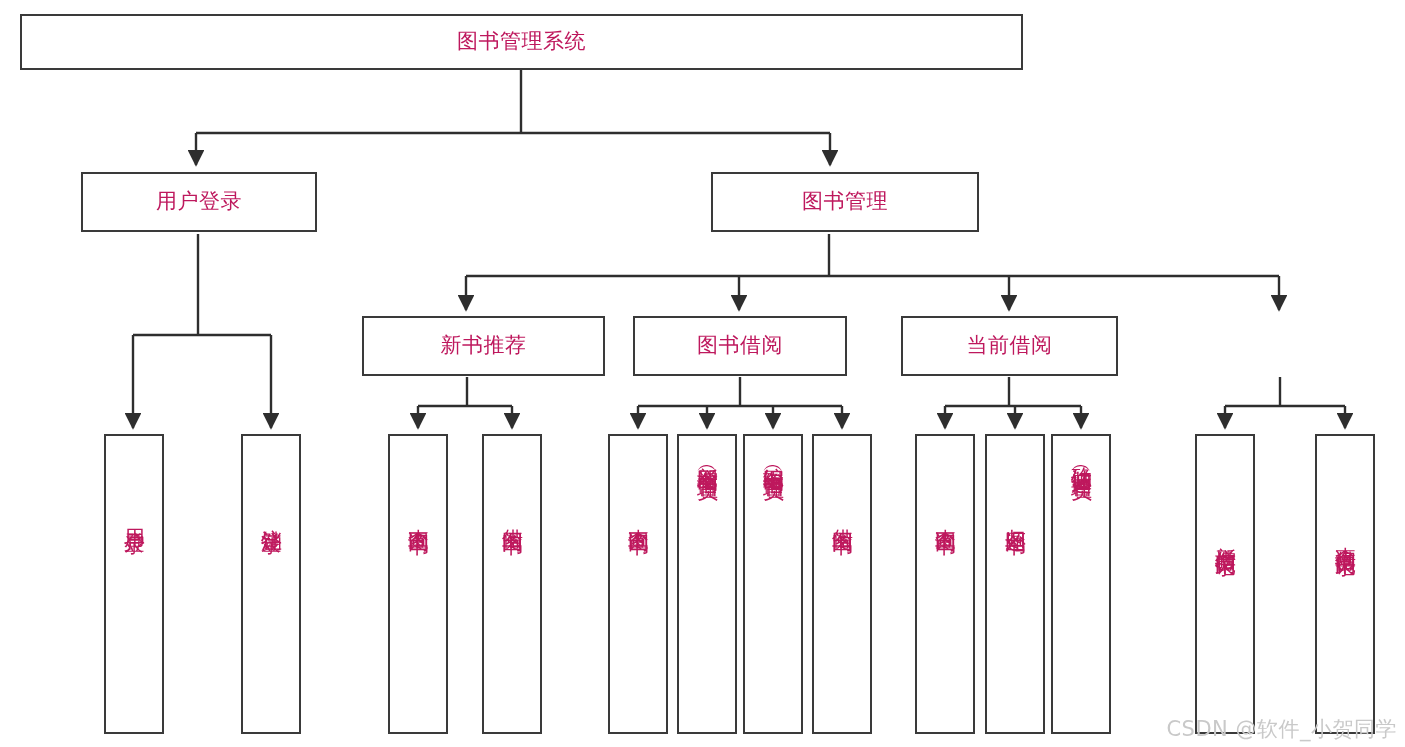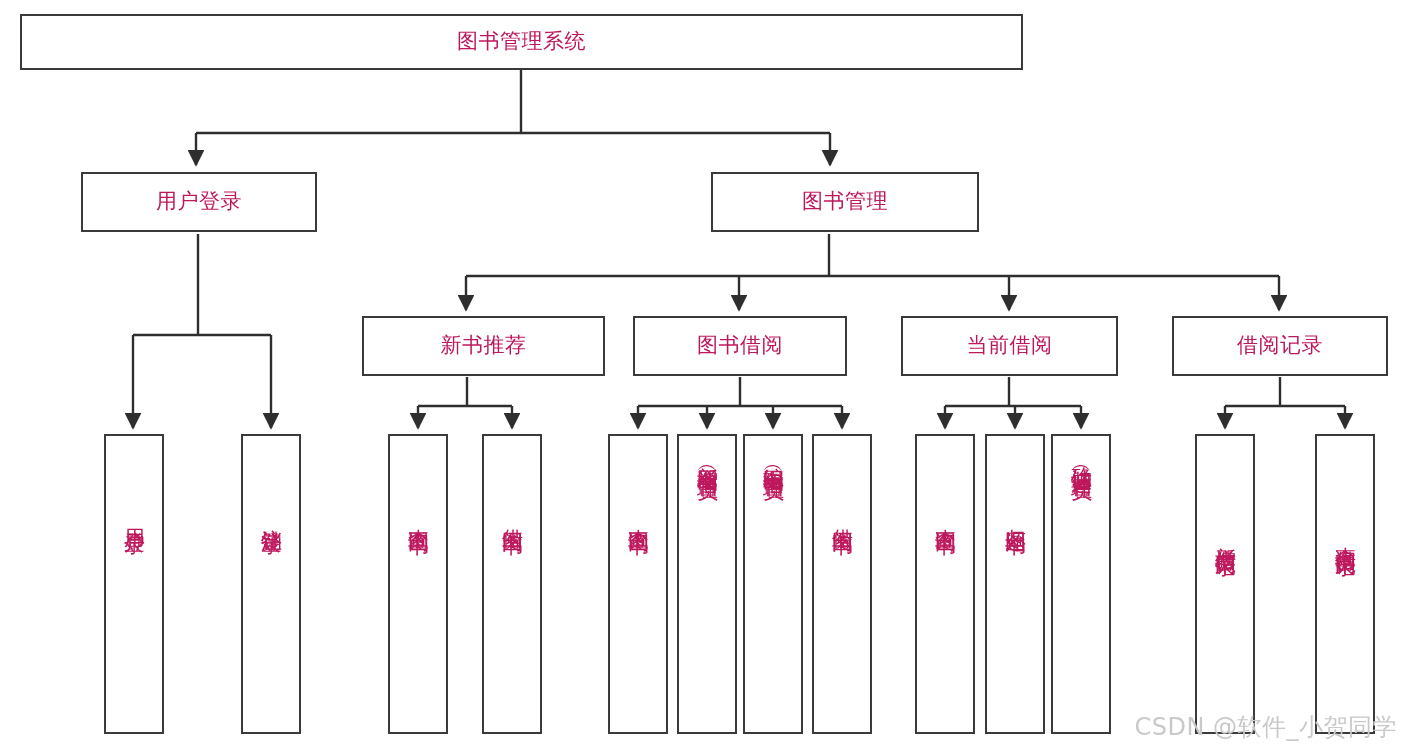--- a/index.html
+++ b/index.html
@@ -60,21 +60,21 @@
   .node.vertical.mid .label {
     padding-top: 62px;
   }
   .node.vertical.midlow .label {
     padding-top: 80px;
   }
   .watermark {
     position: absolute;
     right: 8px;
     bottom: 4px;
-    font-size: 24px;
+    font-size: 21px;
     color: #c9c9c9;
     letter-spacing: 0.5px;
     white-space: nowrap;
   }
 </style>
 </head>
 <body>
 
 <div id="canvas">
 
@@ -141,23 +141,20 @@
 
   <div class="node" style="left:362px; top:316px; width:243px; height:60px;">
     <span class="label">新书推荐</span>
   </div>
   <div class="node" style="left:633px; top:316px; width:214px; height:60px;text-align:center;">
     <span class="label">图书借阅</span>
   </div>
   <div class="node" style="left:901px; top:316px; width:217px; height:60px;">
     <span class="label">当前借阅</span>
   </div>
-  <div class="node" style="left:1172px; top:316px; width:216px; height:60px;">
-    <span class="label">借阅记录</span>
-  </div>
 
   <div class="node vertical mid" style="left:104px; top:434px; width:60px; height:300px;">
     <span class="label">用户登录</span>
   </div>
   <div class="node vertical mid" style="left:241px; top:434px; width:60px; height:300px;">
     <span class="label">注销登录</span>
   </div>
 
   <div class="node vertical mid" style="left:388px; top:434px; width:60px; height:300px;">
     <span class="label">查询图书</span>

